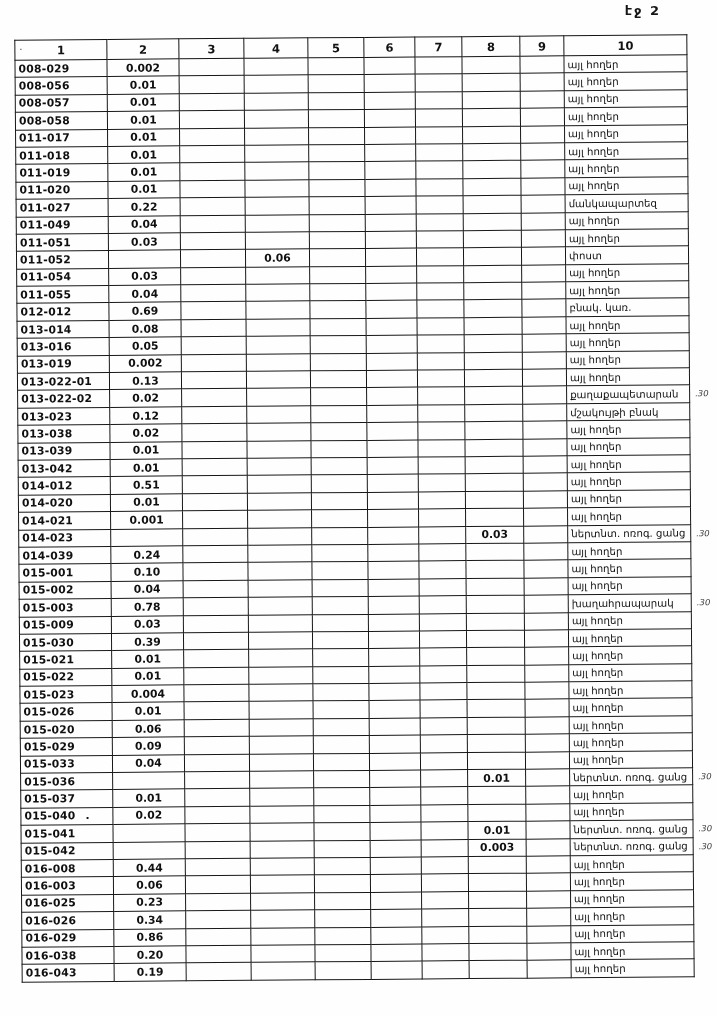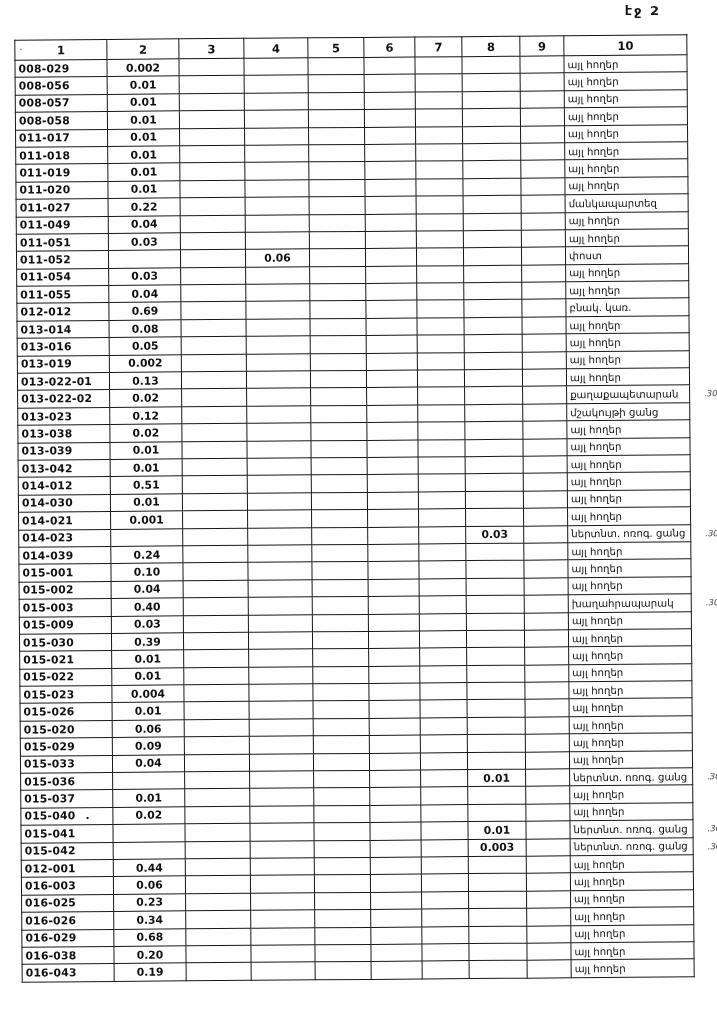--- a/index.html
+++ b/index.html
@@ -68,21 +68,21 @@
   td.val  { text-align: center; font-weight: 600; font-size: 10.8px; }
   td.land { text-align: left; font-size: 10.2px; }
   .corner-mark {
     position: absolute; left: 4px; top: 4px;
     font-size: 9px; font-weight: normal; color: #333;
   }
   .c1-mark { margin-left: 10px; font-weight: bold; }
   .margin-note {
     position: absolute;
     left: 100%;
-    margin-left: 15px;
+    margin-left: 6px;
     top: 3px;
     font-size: 8.5px;
     font-style: italic;
     color: #3a3a3a;
     white-space: nowrap;
   }
   .margin-note:empty { display: none; }
 </style>
 </head>
 <body>
@@ -470,21 +470,21 @@
             </td>
             <td class="val">0.12</td>
             <td class="val"></td>
             <td class="val"></td>
             <td class="val"></td>
             <td class="val"></td>
             <td class="val"></td>
             <td class="val"></td>
             <td class="val"></td>
             <td class="land">
-              <span>մշակույթի ցանց</span>
+              <span>մշակույթի բնակ</span>
             </td>
           </tr>
 
           <tr>
             <td class="code">
               <span>013-038</span><span class="c1-mark"></span>
             </td>
             <td class="val">0.02</td>
             <td class="val"></td>
             <td class="val"></td>
@@ -544,21 +544,21 @@
             <td class="val"></td>
             <td class="val"></td>
             <td class="val"></td>
             <td class="land">
               <span>այլ հողեր</span>
             </td>
           </tr>
 
           <tr>
             <td class="code">
-              <span>014-030</span><span class="c1-mark"></span>
+              <span>014-020</span><span class="c1-mark"></span>
             </td>
             <td class="val">0.01</td>
             <td class="val"></td>
             <td class="val"></td>
             <td class="val"></td>
             <td class="val"></td>
             <td class="val"></td>
             <td class="val"></td>
             <td class="val"></td>
             <td class="land">
@@ -648,21 +648,21 @@
             <td class="val"></td>
             <td class="land">
               <span>այլ հողեր</span>
             </td>
           </tr>
 
           <tr>
             <td class="code">
               <span>015-003</span><span class="c1-mark"></span>
             </td>
-            <td class="val">0.40</td>
+            <td class="val">0.78</td>
             <td class="val"></td>
             <td class="val"></td>
             <td class="val"></td>
             <td class="val"></td>
             <td class="val"></td>
             <td class="val"></td>
             <td class="val"></td>
             <td class="land">
               <span>խաղահրապարակ</span><span class="margin-note">.30</span>
             </td>
@@ -901,21 +901,21 @@
             <td class="val"></td>
             <td class="val">0.003</td>
             <td class="val"></td>
             <td class="land">
               <span>ներտնտ. ոռոգ. ցանց</span><span class="margin-note">.30</span>
             </td>
           </tr>
 
           <tr>
             <td class="code">
-              <span>012-001</span><span class="c1-mark"></span>
+              <span>016-008</span><span class="c1-mark"></span>
             </td>
             <td class="val">0.44</td>
             <td class="val"></td>
             <td class="val"></td>
             <td class="val"></td>
             <td class="val"></td>
             <td class="val"></td>
             <td class="val"></td>
             <td class="val"></td>
             <td class="land">
@@ -971,21 +971,21 @@
             <td class="val"></td>
             <td class="land">
               <span>այլ հողեր</span>
             </td>
           </tr>
 
           <tr>
             <td class="code">
               <span>016-029</span><span class="c1-mark"></span>
             </td>
-            <td class="val">0.68</td>
+            <td class="val">0.86</td>
             <td class="val"></td>
             <td class="val"></td>
             <td class="val"></td>
             <td class="val"></td>
             <td class="val"></td>
             <td class="val"></td>
             <td class="val"></td>
             <td class="land">
               <span>այլ հողեր</span>
             </td>

